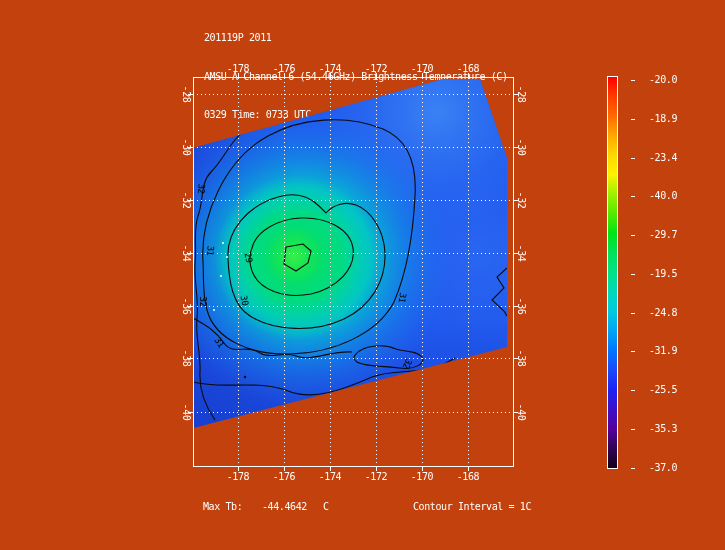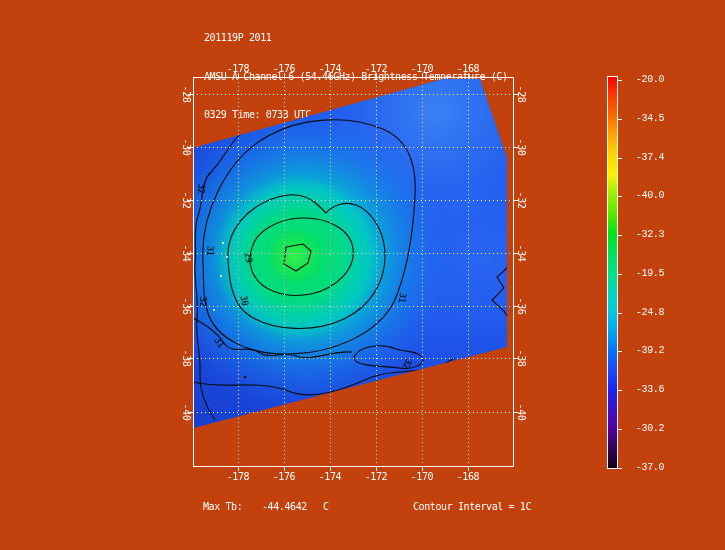--- a/index.html
+++ b/index.html
@@ -4,21 +4,21 @@
 <style>
   html,body{margin:0;padding:0;background:#000;}
   #screen{position:relative;width:725px;height:550px;background:#c2410c;overflow:hidden;
           font-family:"DejaVu Sans Mono","Liberation Mono",monospace;}
   .abs{position:absolute;}
   .txt{font-family:"DejaVu Sans Mono","Liberation Mono",monospace;color:#ffffff;
        font-size:10px;letter-spacing:-0.4px;white-space:pre;line-height:12px;}
   .title-block{left:204px;top:7px;line-height:12.7px;font-size:10px;}
   .lon{width:44px;text-align:center;}
   .lat{width:30px;height:12px;text-align:center;transform:rotate(90deg);}
-  .cbl{left:636px;width:40px;font-family:Liberation Mono, monospace;}
+  .cbl{left:649px;width:40px;}
   .cbl::before{content:"";position:absolute;left:-18px;top:50%;width:4px;height:1px;background:#fff;}
   .cl{position:absolute;font-family:"DejaVu Sans Mono","Liberation Mono",monospace;
       font-size:9px;color:#000;letter-spacing:-0.5px;line-height:9px;}
   .footer{top:501px;font-size:10px;}
   #colorbar{left:607px;top:76px;width:9px;height:391px;border:1px solid #ffffff;
     background:linear-gradient(to bottom,
       #ff0000 0%, #ff3c00 5%, #ff6a00 10%, #ffa800 15%, #ffd800 20%, #fdf200 25%,
       #9cf000 30%, #55ea00 35%, #00e418 40%, #00e25c 45%, #00e287 50%, #00d8bc 55%,
       #00c9e2 60%, #00a4f4 65%, #0076ff 70%, #1b49fa 75%, #1c23f2 80%, #3c10c8 85%,
       #54009e 90%, #300455 95%, #140016 100%);}
@@ -188,29 +188,29 @@
   <span class="abs txt lat" style="left:506px;top:88px">-28</span>
   <span class="abs txt lat" style="left:506px;top:141px">-30</span>
   <span class="abs txt lat" style="left:506px;top:194px">-32</span>
   <span class="abs txt lat" style="left:506px;top:247px">-34</span>
   <span class="abs txt lat" style="left:506px;top:300px">-36</span>
   <span class="abs txt lat" style="left:506px;top:352px">-38</span>
   <span class="abs txt lat" style="left:506px;top:406px">-40</span>
 
   <div class="abs" id="colorbar"></div>
   <span class="abs txt cbl" style="top:74px">-20.0</span>
-  <span class="abs txt cbl" style="top:113px">-34.5</span>
-  <span class="abs txt cbl" style="top:152px">-37.4</span>
+  <span class="abs txt cbl" style="top:113px">-18.9</span>
+  <span class="abs txt cbl" style="top:152px">-23.4</span>
   <span class="abs txt cbl" style="top:190px">-40.0</span>
-  <span class="abs txt cbl" style="top:229px">-32.3</span>
+  <span class="abs txt cbl" style="top:229px">-29.7</span>
   <span class="abs txt cbl" style="top:268px">-19.5</span>
   <span class="abs txt cbl" style="top:307px">-24.8</span>
-  <span class="abs txt cbl" style="top:345px">-39.2</span>
-  <span class="abs txt cbl" style="top:384px">-33.6</span>
-  <span class="abs txt cbl" style="top:423px">-30.2</span>
+  <span class="abs txt cbl" style="top:345px">-31.9</span>
+  <span class="abs txt cbl" style="top:384px">-25.5</span>
+  <span class="abs txt cbl" style="top:423px">-35.3</span>
   <span class="abs txt cbl" style="top:462px">-37.0</span>
 
   <span class="abs txt footer" style="left:203px">Max Tb:</span>
   <span class="abs txt footer" style="left:262px">-44.4642</span>
   <span class="abs txt footer" style="left:323px">C</span>
   <span class="abs txt footer" style="left:413px">Contour Interval = 1C</span>
 
 </div>
 
 </body></html>

